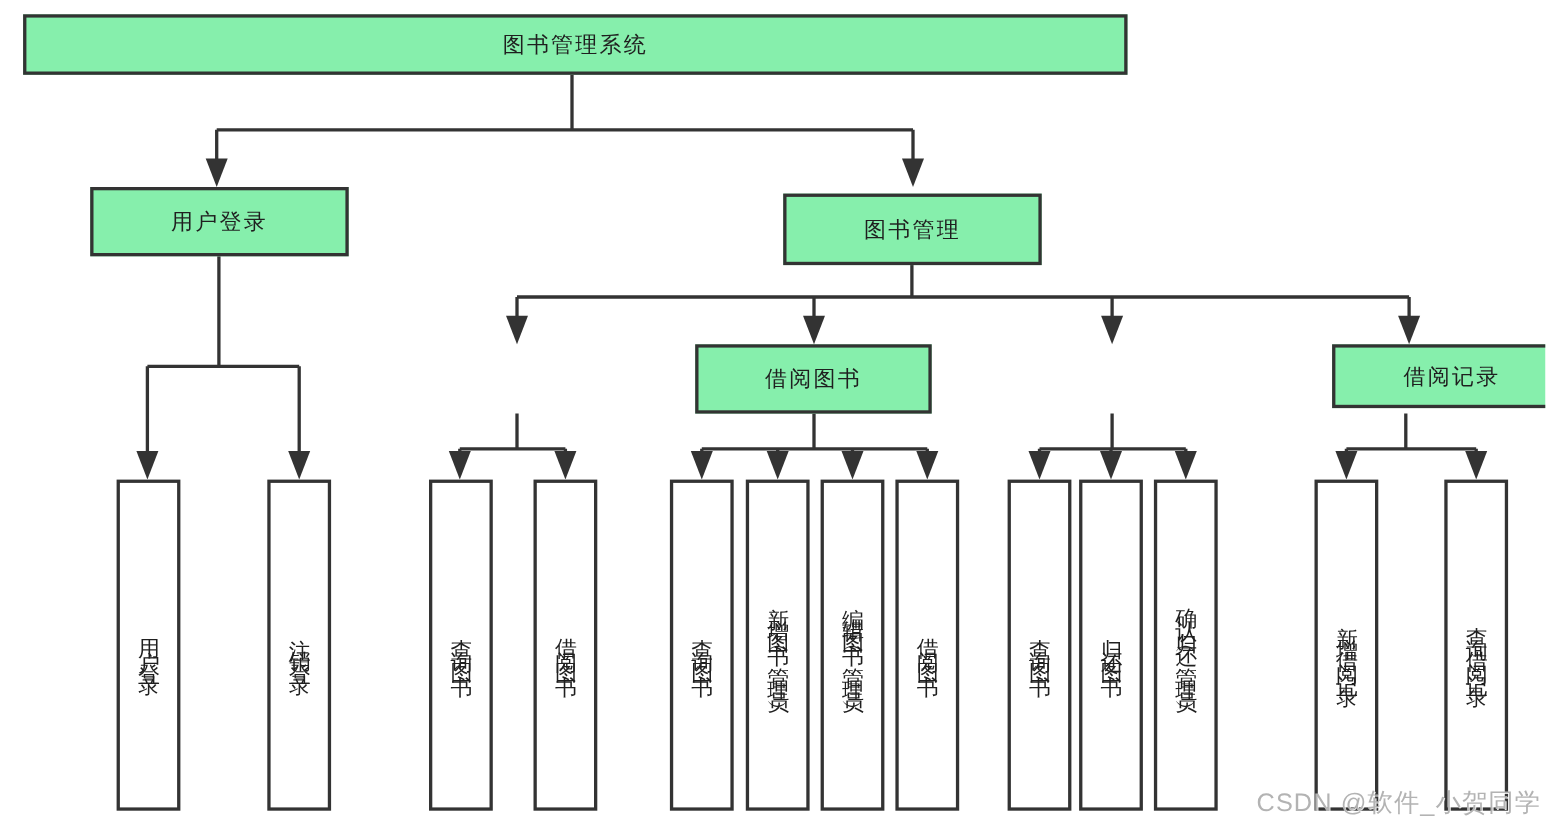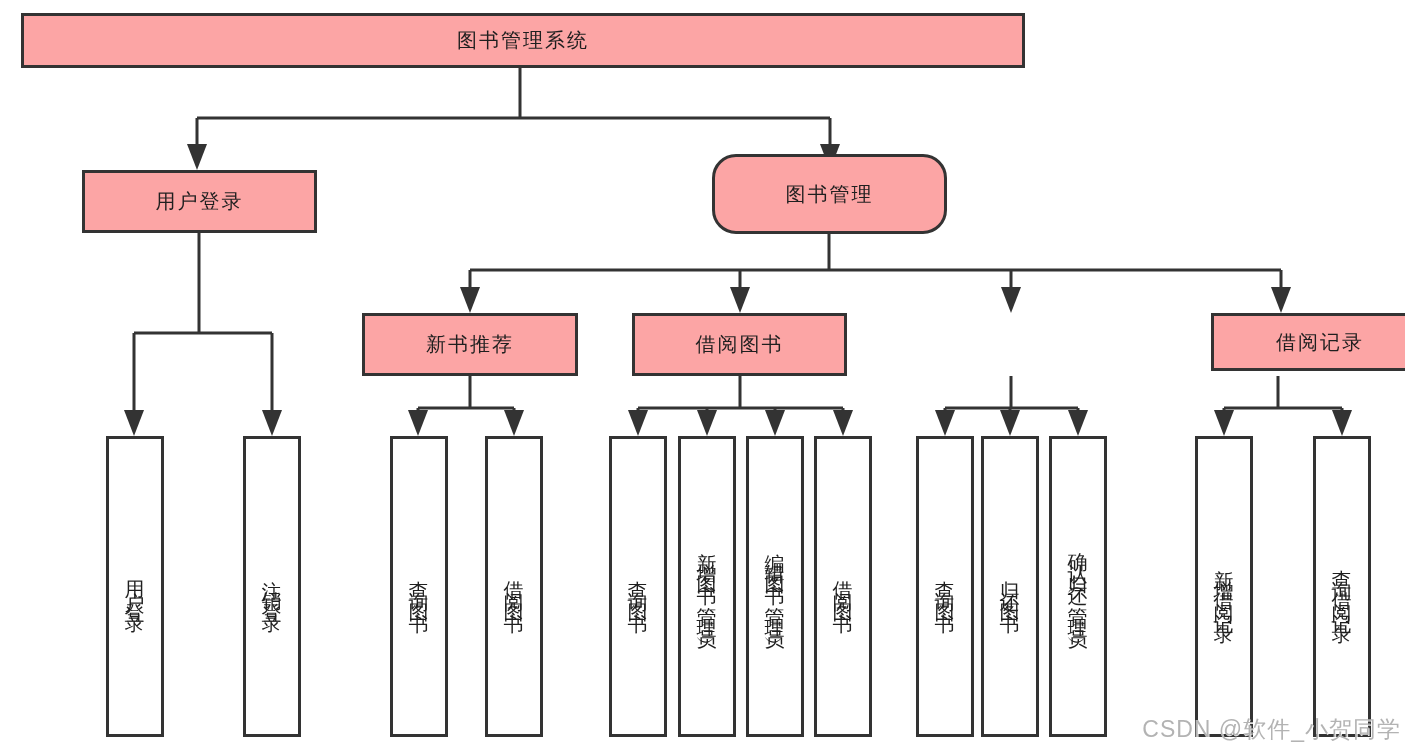--- a/index.html
+++ b/index.html
@@ -13,21 +13,21 @@
     overflow: hidden;
   }
   #wires {
     position: absolute;
     left: 0; top: 0;
     width: 1405px; height: 747px;
   }
   .node {
     position: absolute;
     box-sizing: border-box;
-    background: #fca5a5;
+    background: #86efac;
     border: 3px solid #333333;
     display: flex;
     align-items: center;
     justify-content: center;
     font-size: 20px;
     letter-spacing: 2px;
     color: #1f1f1f;
     z-index: 2;
   }
   .leaf {
@@ -100,23 +100,22 @@
     <polygon points="1068,410 1088,410 1078,436"></polygon>
 
     <path d="M1278 376 L1278 408 M1224 408 L1342 408 M1224 408 L1224 412 M1342 408 L1342 412"></path>
     <polygon points="1214,410 1234,410 1224,436"></polygon>
     <polygon points="1332,410 1352,410 1342,436"></polygon>
   </svg>
 
   <div class="node" style="left:21px; top:13px; width:1004px; height:55px;">图书管理系统</div>
 
   <div class="node" style="left:82px; top:170px; width:235px; height:63px;">用户登录</div>
-  <div class="node" style="left:712px; top:154px; width:235px; height:80px;border-radius:24px;">图书管理</div>
+  <div class="node" style="left:712px; top:176px; width:235px; height:65px;">图书管理</div>
 
-  <div class="node" style="left:362px; top:313px; width:216px; height:63px;">新书推荐</div>
   <div class="node" style="left:632px; top:313px; width:215px; height:63px;">借阅图书</div>
   <div class="node" style="left:1172px; top:313px; width:218px; height:58px;margin-left:39px;">借阅记录</div>
 
   <div class="leaf" style="left:106px; top:436px; width:58px; height:301px;">
     <span>用户登录</span>
   </div>
   <div class="leaf" style="left:243px; top:436px; width:58px; height:301px;">
     <span>注销登录</span>
   </div>
 

